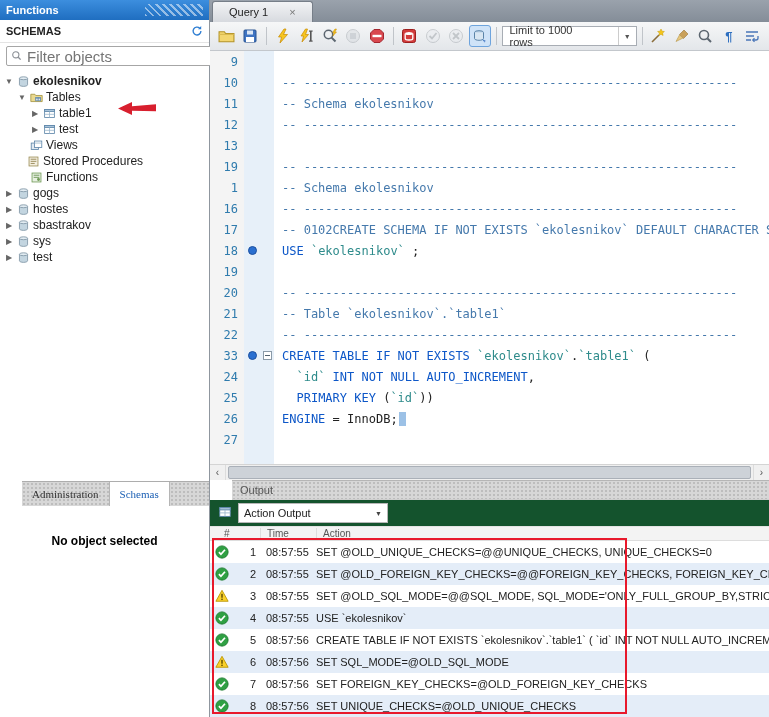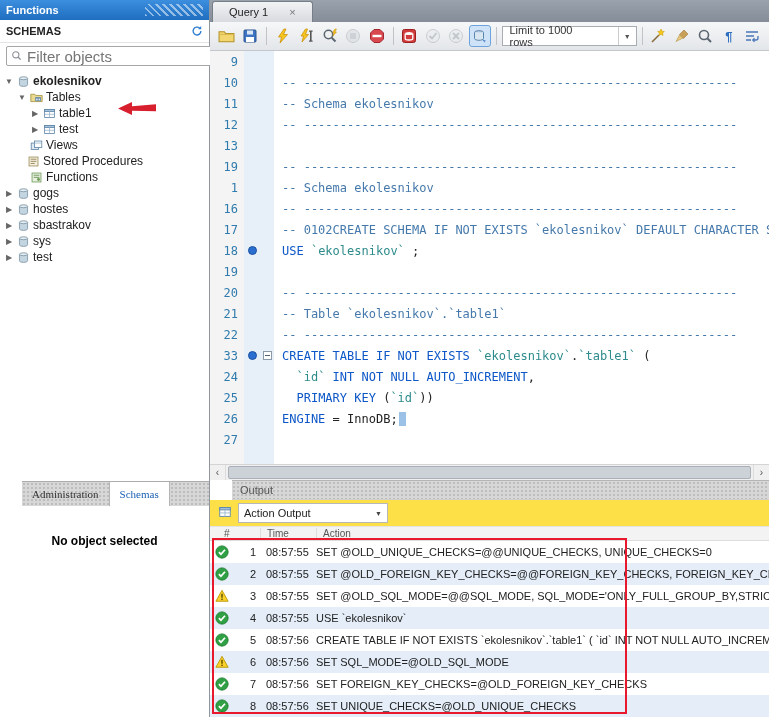--- a/index.html
+++ b/index.html
@@ -59,21 +59,21 @@
   .tk-pl{color:#222;}
   .caret{display:inline-block;width:7px;height:14px;background:#9cc1e6;margin-left:1px;flex:none;}
 
   .hscroll{height:15px;background:#f0f0f0;border-top:1px solid #d4d4d4;display:flex;align-items:center;}
   .harr{width:15px;height:100%;display:flex;align-items:center;justify-content:center;color:#555;font-size:10px;border-right:1px solid #dcdcdc;flex:none;}
   .harr.r{border-right:none;border-left:1px solid #dcdcdc;}
   .hthumb{flex:1;height:11px;background:#cdd2d8;border:1px solid #aab0b8;border-radius:2px;margin:0 2px;}
 
   
   .out-header{height:18px;display:flex;align-items:center;padding:0 8px;color:#555;border-top:1px solid #b5b5b5;border-bottom:1px solid #cfcfcf;}
-  .out-toolbar{height:26px;background:#fde047;display:flex;align-items:center;gap:6px;padding:0 8px;border-bottom:1px solid #e3e3e3;}
+  .out-toolbar{height:26px;background:#14532d;display:flex;align-items:center;gap:6px;padding:0 8px;border-bottom:1px solid #e3e3e3;}
   .vsel{width:150px;height:20px;border:1px solid #b7b7b7;background:#fff;display:flex;align-items:center;gap:4px;padding:0 5px;box-sizing:border-box;}
   .vsel .dlbl{flex:1;}
   .vsel .darr{font-size:7px;color:#444;}
   .ogrid-header{height:13px;display:flex;align-items:center;font-size:10px;color:#555;background:#f3f3f3;border-bottom:1px solid #ddd;}
   .ohc1{width:50px;padding-left:14px;box-sizing:border-box;}
   .ohc2{width:56px;border-left:1px solid #ddd;padding-left:6px;box-sizing:border-box;}
   .ohc3{flex:1;border-left:1px solid #ddd;padding-left:6px;}
   .orow{height:22px;display:flex;align-items:center;}
   .orow.alt{background:#e4edf8;}
   .oicon{width:24px;display:flex;justify-content:center;flex:none;}

